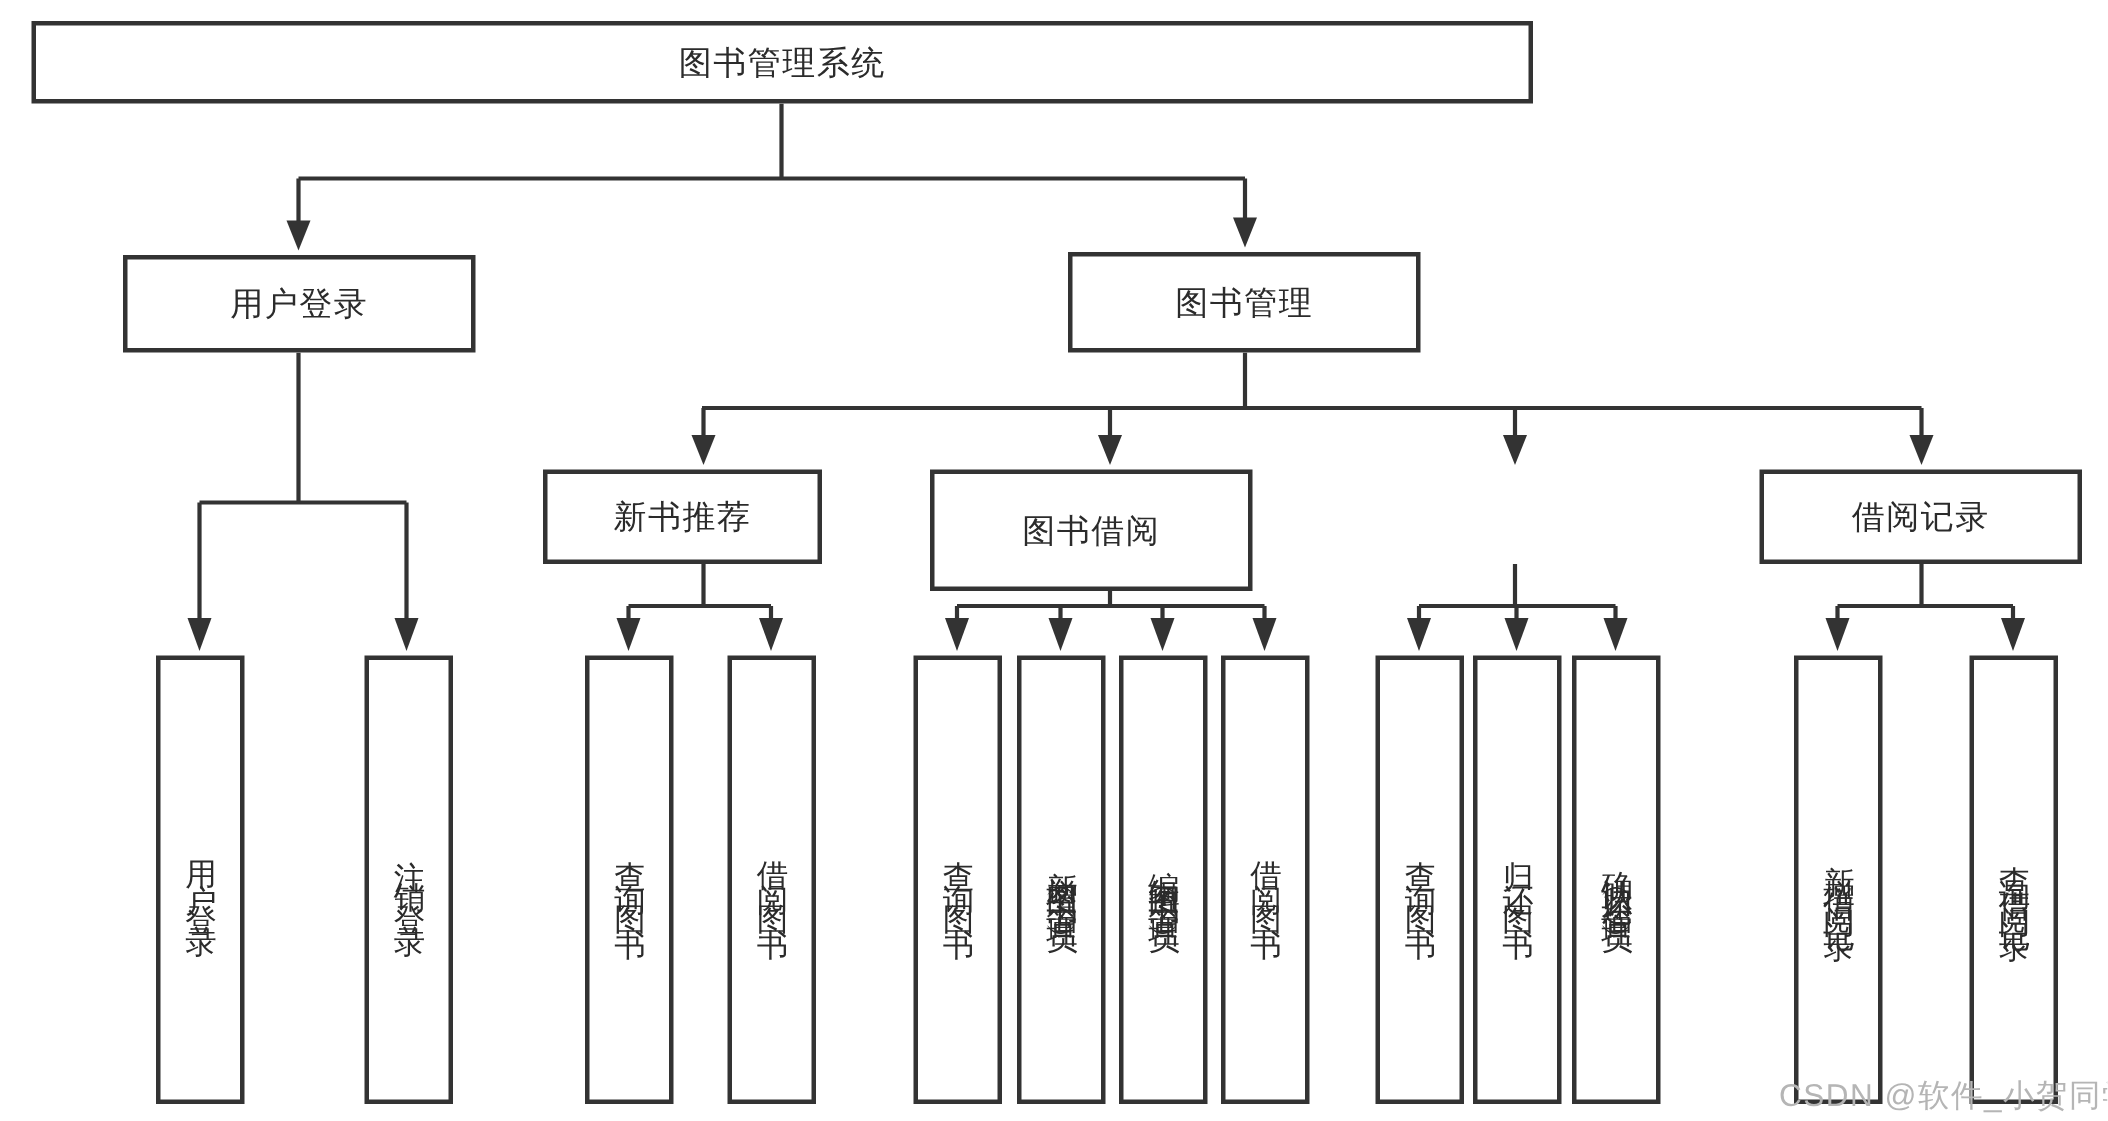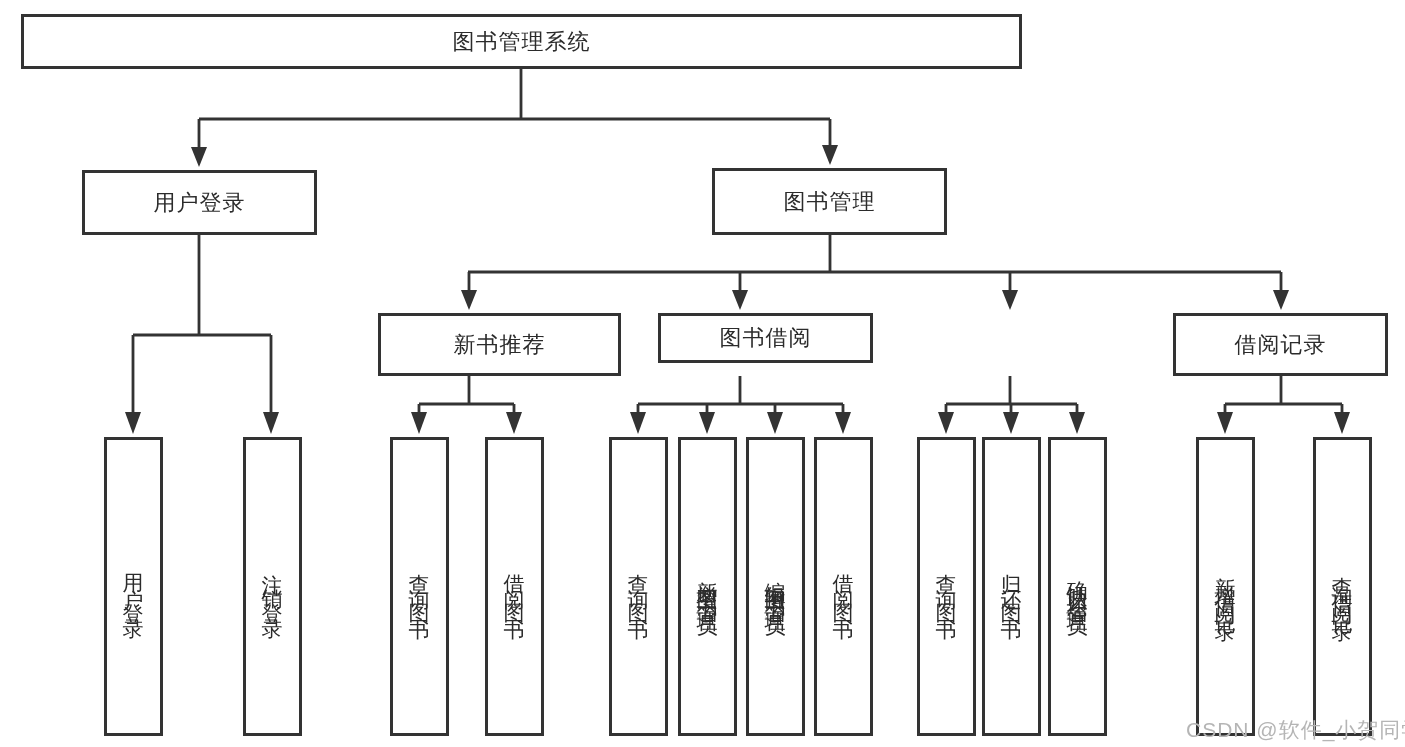--- a/index.html
+++ b/index.html
@@ -40,22 +40,22 @@
     white-space: nowrap;
   }
   .ls-lg .label { letter-spacing: 15px; }
   .ls-md .label { letter-spacing: 9px; }
   .ls-sm .label { letter-spacing: 5px; }
 
   
   .n-root  { left: 21px;  top: 14px;  width: 1001px; height: 55px; }
   .n-login { left: 82px;  top: 170px; width: 235px;  height: 65px; }
   .n-mgmt  { left: 712px; top: 168px; width: 235px;  height: 67px; }
-  .n-newb  { left: 378px; top: 313px; width: 243px;  height: 63px; }
-  .n-bborw { left: 658px; top: 313px; width: 215px;  height: 50px; }
+  .n-newb  { left: 362px; top: 313px; width: 186px;  height: 63px; }
+  .n-bborw { left: 620px; top: 313px; width: 215px;  height: 81px; }
   .n-cborw { left: 902px; top: 313px; width: 215px;  height: 63px; }
   .n-brec  { left: 1173px;top: 313px; width: 215px;  height: 63px; }
 
   
   .leaf { top: 437px; height: 299px; width: 59px; }
   .l-1  { left: 104px; }
   .l-2  { left: 243px; }
   .l-3  { left: 390px; }
   .l-4  { left: 485px; }
   .l-5  { left: 609px; }

